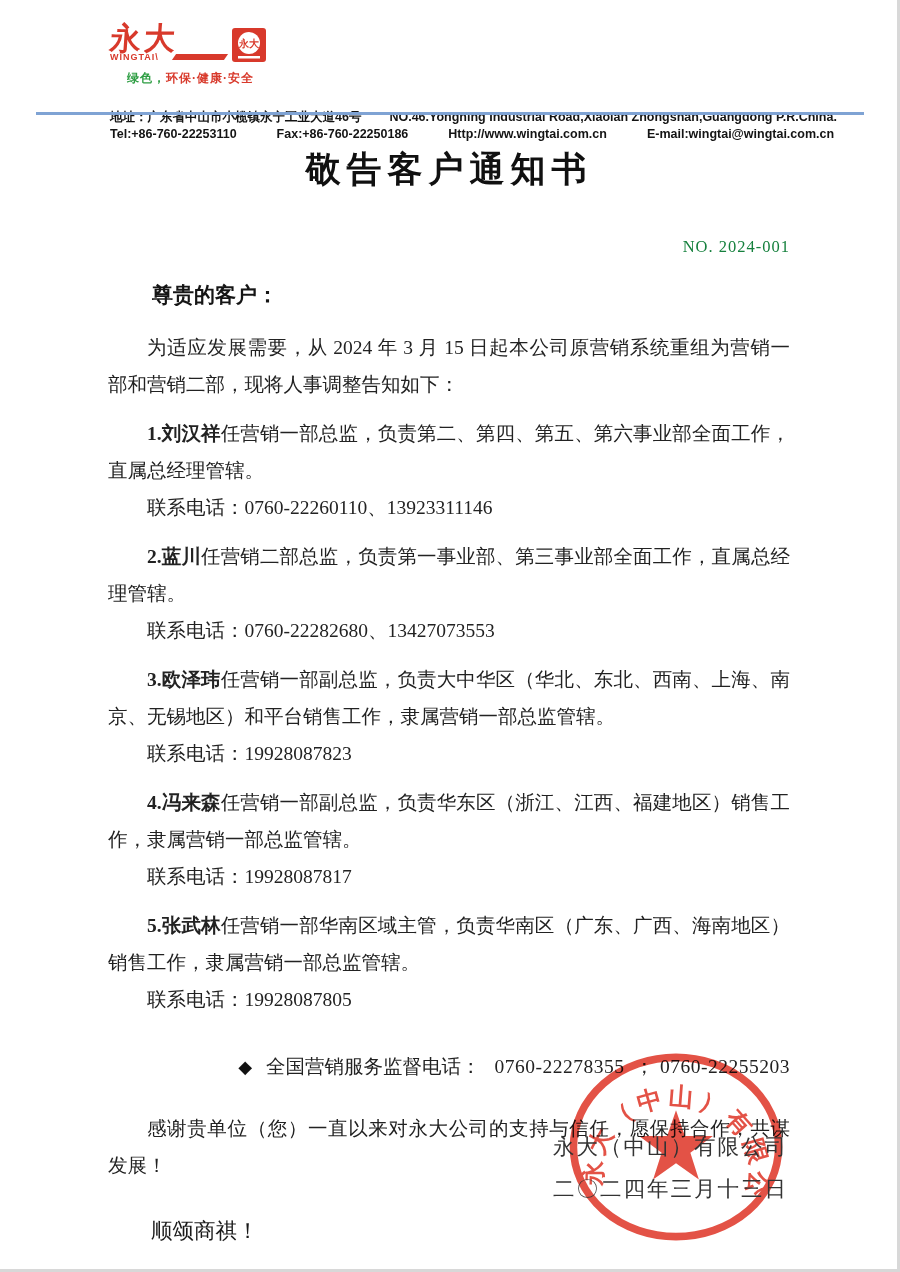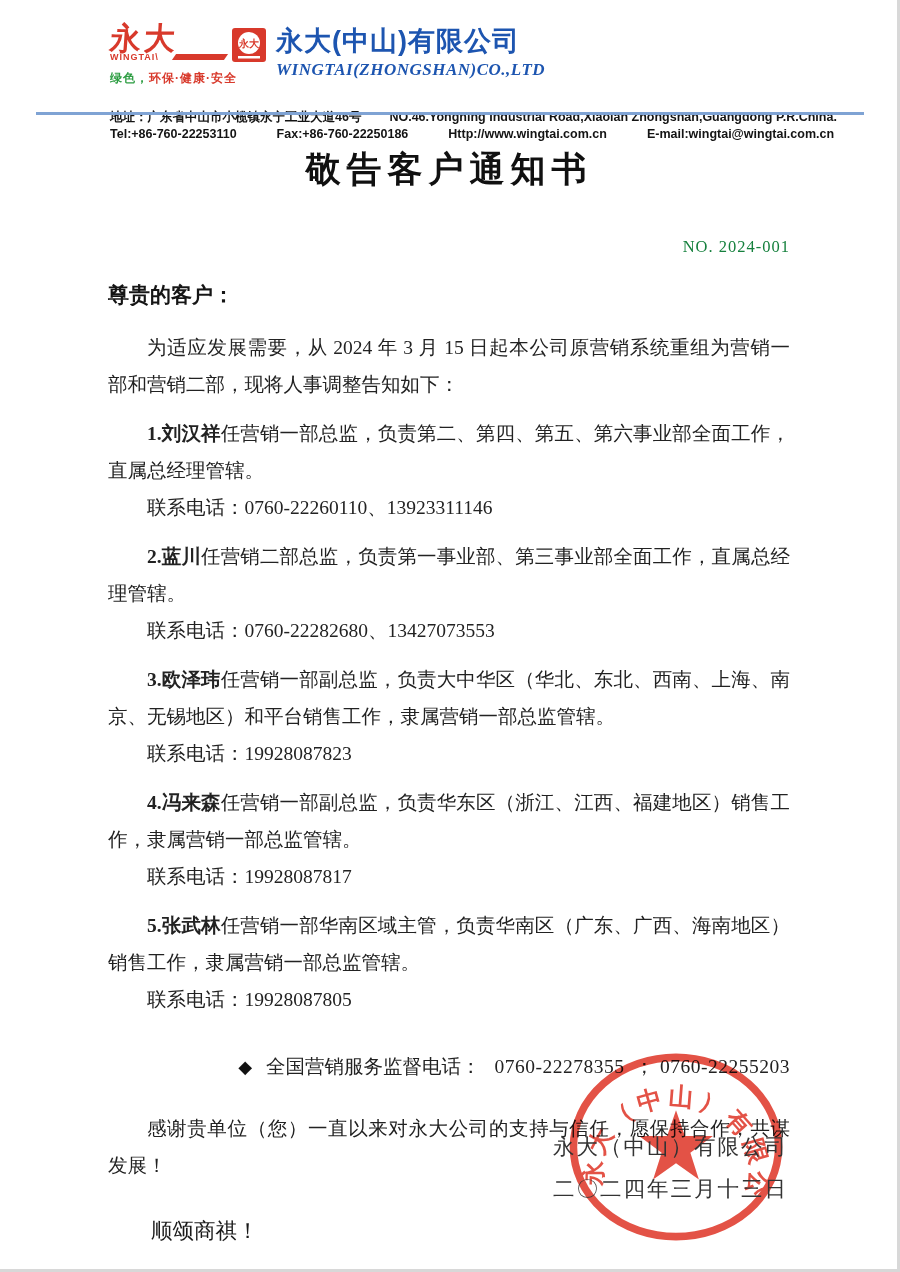--- a/index.html
+++ b/index.html
@@ -24,21 +24,21 @@
   }
   .logo-sub{display:flex;align-items:center;margin-top:-2px;gap:12px;}
   .logo-en{
     font-family:"Liberation Sans","DejaVu Sans",sans-serif;
     font-weight:bold;font-size:9px;color:#d8392b;letter-spacing:1px;
   }
   .swoosh{width:52px;height:6px;margin-left:3px;background:#d8392b;transform:skewX(-35deg);}
   .tagline{
     margin-top:8px;white-space:nowrap;
     font-family:"Liberation Sans","DejaVu Sans",sans-serif;
-    font-weight:bold;font-size:12px;letter-spacing:1px;
+    font-weight:bold;font-size:12px;letter-spacing:1px;margin-left:17px;
   }
   .tagline .tg-green{color:#2f9e44;}
   .tagline .tg-red{color:#d8392b;}
   .seal-sq{flex:0 0 auto;margin:4px 10px 0 0;}
   .company-col{flex:1 1 auto;padding-top:2px;}
   .company-cn{
     font-family:"Liberation Sans","DejaVu Sans",sans-serif;
     font-weight:bold;font-size:27px;line-height:30px;color:#1d55b0;letter-spacing:1px;
   }
   .company-en{
@@ -62,21 +62,21 @@
     font-family:Liberation Serif, serif;
     font-weight:bold;font-size:35px;letter-spacing:6px;color:#101010;
     margin:16px 0 0 0;
   }
   .doc-no{
     text-align:right;font-size:16.5px;letter-spacing:1px;color:#15803d;
     margin-top:44px;
   }
   .salutation{
     font-family:"Liberation Sans","DejaVu Sans",sans-serif;
-    font-weight:bold;font-size:21px;color:#151515;margin-top:24px;
+    font-weight:bold;font-size:21px;color:#151515;margin-top:24px;margin-left:44px;
   }
   .para{
     font-size:19.5px;line-height:37px;text-indent:2em;text-align:justify;
     margin:0;color:#222;
   }
   .intro{margin-top:20px;}
   .item{margin-top:12px;}
   .nm{font-weight:bold;}
   .phone{margin-top:0;text-align:left;}
   .hotline{margin-top:30px;text-align:right;white-space:nowrap;}
@@ -114,24 +114,20 @@
           <span class="tg-green">绿色，</span><span class="tg-red">环保·健康·安全</span>
         </div>
       </div>
       <div class="seal-sq">
         <svg width="34" height="34" viewBox="0 0 34 34">
           <rect x="0" y="0" width="34" height="34" rx="3" fill="#d8392b"></rect>
           <circle cx="17" cy="15" r="11" fill="#ffffff"></circle>
           <text x="17" y="19" text-anchor="middle" font-size="10" font-weight="bold" fill="#d8392b" font-family="Liberation Sans, sans-serif">永大</text>
           <rect x="6" y="28" width="22" height="2.5" fill="#ffffff"></rect>
         </svg>
-      </div>
-      <div class="company-col">
-        <div class="company-cn">永大(中山)有限公司</div>
-        <div class="company-en">WINGTAI(ZHONGSHAN)CO.,LTD</div>
       </div>
     </div>
     <div class="addr">
       <div class="addr-line">
         <span class="gap-lg">地址：广东省中山市小榄镇永宁工业大道46号</span>
         <span>NO.46.Yongning Industrial Road,Xiaolan Zhongshan,Guangdong P.R.China.</span>
       </div>
       <div class="addr-line">
         <span class="gap-md">Tel:+86-760-22253110</span>
         <span class="gap-md">Fax:+86-760-22250186</span>

